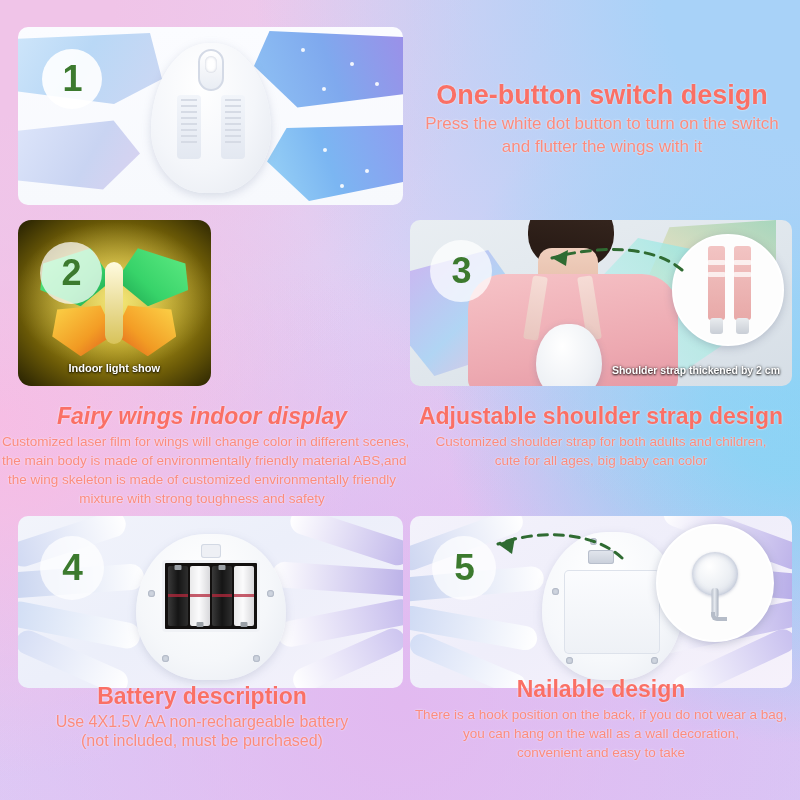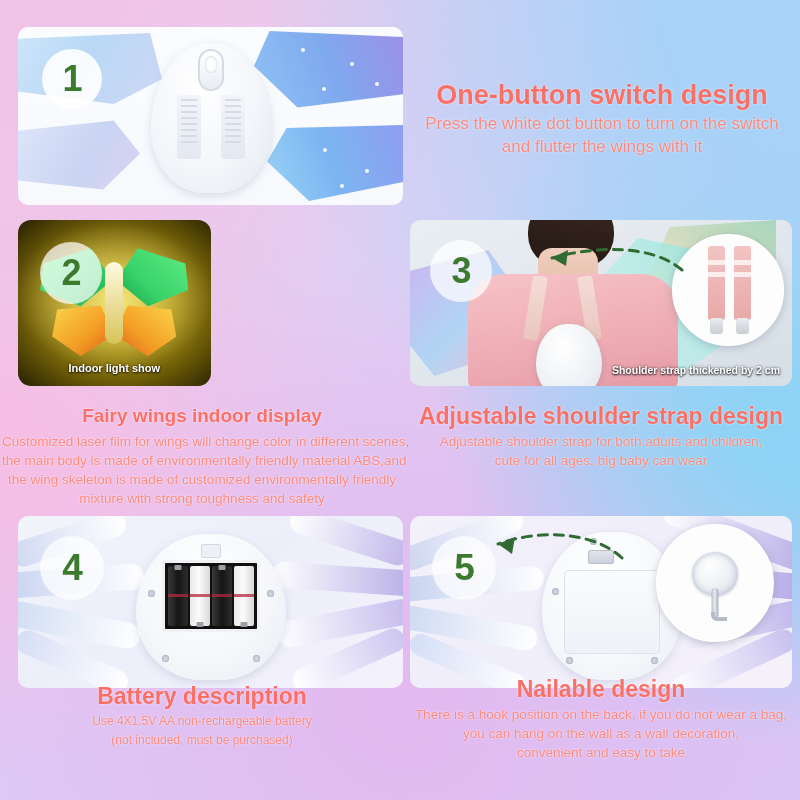--- a/index.html
+++ b/index.html
@@ -168,21 +168,21 @@
 
   .sublabel {
     position: absolute; width: 100%; text-align: center;
     color: #ffffff; font-size: 11px; font-weight: bold;
     text-shadow: 0 1px 2px rgba(0,0,0,0.75), 0 0 3px rgba(0,0,0,0.6);
   }
   #p2-lab-l { bottom: 12px; }
   #p2-lab-r { bottom: 12px; }
 
   #cap2 { left: 2px; top: 400px; width: 400px; }
-  #cap2 .title { font-size: 19px; line-height: 32px; }
+  #cap2 .title { font-size: 23px; line-height: 32px; font-style: italic; }
   #cap2 .line { font-size: 13.5px; line-height: 19px; }
 
   
   #p3-photo { left: 410px; top: 220px; width: 382px; height: 166px;
      background: linear-gradient(160deg,#e9eef2 0%,#dfe6ec 55%,#d6dee6 100%); }
   #p3-child-head {
      position: absolute; left: 118px; top: -26px; width: 86px; height: 76px;
      border-radius: 50% 50% 46% 46%;
      background: linear-gradient(190deg,#3a2a22 0%,#2a1c16 70%); }
   #p3-child-neck {
@@ -241,21 +241,21 @@
   #cap3 { left: 404px; top: 400px; width: 394px; }
   #cap3 .title { font-size: 23px; line-height: 32px; }
   #cap3 .line { font-size: 13.5px; line-height: 19px; }
 
   
   #p4-photo { left: 18px; top: 516px; width: 385px; height: 172px;
      background: linear-gradient(150deg,#f2f4fb 0%,#eceffa 45%,#f4f1fb 100%); }
   .vane { position: absolute; }
   #cap4 { left: 2px; top: 680px; width: 400px; }
   #cap4 .title { font-size: 23px; line-height: 32px; }
-  #cap4 .line { font-size: 12px; line-height: 19px; }
+  #cap4 .line { font-size: 16px; line-height: 19px; }
 
   #p4-body {
     position: absolute; left: 50%; top: 18px; transform: translateX(-50%);
     width: 150px; height: 146px;
     background: radial-gradient(ellipse at 45% 32%, #ffffff 0%, #f5f7fa 58%, #e6eaf1 100%);
     border-radius: 46% 46% 44% 44% / 54% 54% 46% 46%;
     box-shadow: 0 3px 9px rgba(130,140,170,.25);
   }
   #p4-tray {
     position: absolute; left: 50%; top: 26px; transform: translateX(-50%);
@@ -434,22 +434,22 @@
         <div class="strap-clip" id="sc-2"></div>
       </div>
 
       <div id="p3-strap-note">Shoulder strap thickened by 2 cm</div>
 
       <div class="badge" style="left:20px;top:20px;width:62px;height:62px;font-size:36px;">3</div>
     </div>
 
     <div class="cap" id="cap3">
       <div class="title">Adjustable shoulder strap design</div>
-      <div class="line">Adjustable shoulder strap for both adults and children,</div>
-      <div class="line">cute for all ages, big baby can wear</div>
+      <div class="line">Customized shoulder strap for both adults and children,</div>
+      <div class="line">cute for all ages, big baby can color</div>
     </div>
   </div>
 
   <div class="panel">
 
     <div class="photo" id="p4-photo">
       <div class="vane" style="left:-10px;top:10px;width:120px;height:26px;background:linear-gradient(90deg,#cfd8f2,#ffffff);transform:rotate(-18deg);border-radius:13px;"></div>
       <div class="vane" style="left:-14px;top:52px;width:140px;height:26px;background:linear-gradient(90deg,#c6d2ef,#ffffff);transform:rotate(-4deg);border-radius:13px;"></div>
       <div class="vane" style="left:-12px;top:96px;width:135px;height:26px;background:linear-gradient(90deg,#cfdcf4,#ffffff);transform:rotate(11deg);border-radius:13px;"></div>
       <div class="vane" style="left:-6px;top:134px;width:120px;height:24px;background:linear-gradient(90deg,#d6def5,#ffffff);transform:rotate(24deg);border-radius:12px;"></div>

